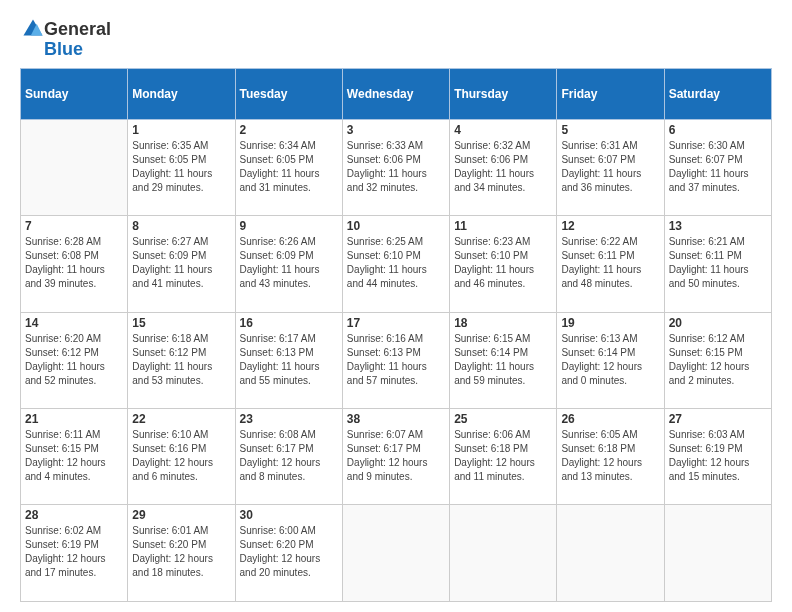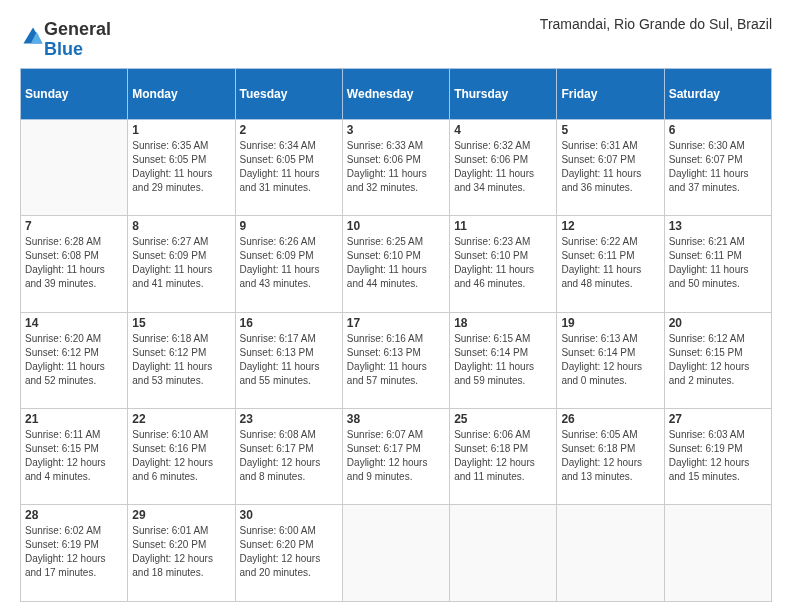--- a/index.html
+++ b/index.html
@@ -18,21 +18,20 @@
       flex-direction: column;
     }
     .header {
       display: flex;
       align-items: flex-start;
       justify-content: space-between;
       margin-bottom: 8px;
     }
     .logo {
       display: flex;
-      align-items: center;
       margin-top: 4px;
     }
     .logo-text {
       font-size: 18px;
       font-weight: bold;
       line-height: 1.1;
     }
     .logo-general { color: #333; }
     .logo-blue { color: #1a6fba; }
     .logo-icon {
@@ -106,21 +105,20 @@
         </svg>
       </div>
       <div>
         <div class="logo-text">
           <span class="logo-general">General</span><br>
           <span class="logo-blue">Blue</span>
         </div>
       </div>
     </div>
     <div class="title-block">
-      <h2>Tramandai, Rio Grande do Sul, Brazil</h2>
     </div>
   </div>
 
   <table class="calendar">
     <thead>
       <tr>
       <th>Sunday</th>
           <th>Monday</th>
           <th>Tuesday</th>
           <th>Wednesday</th>

